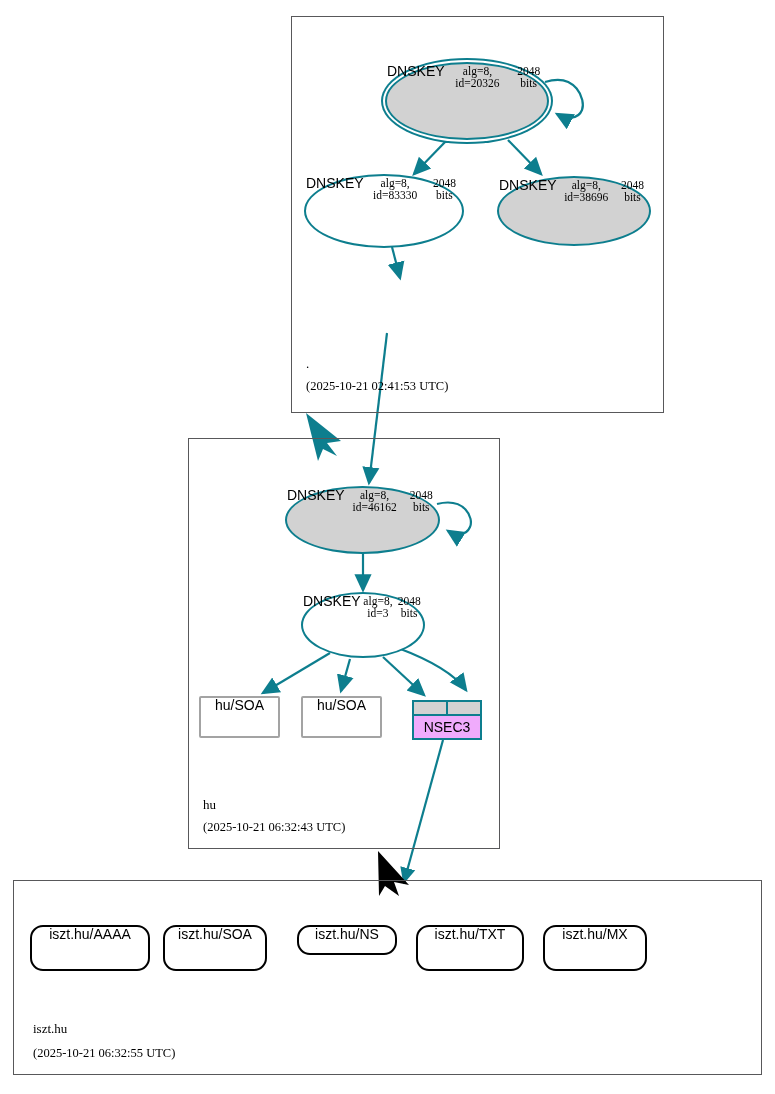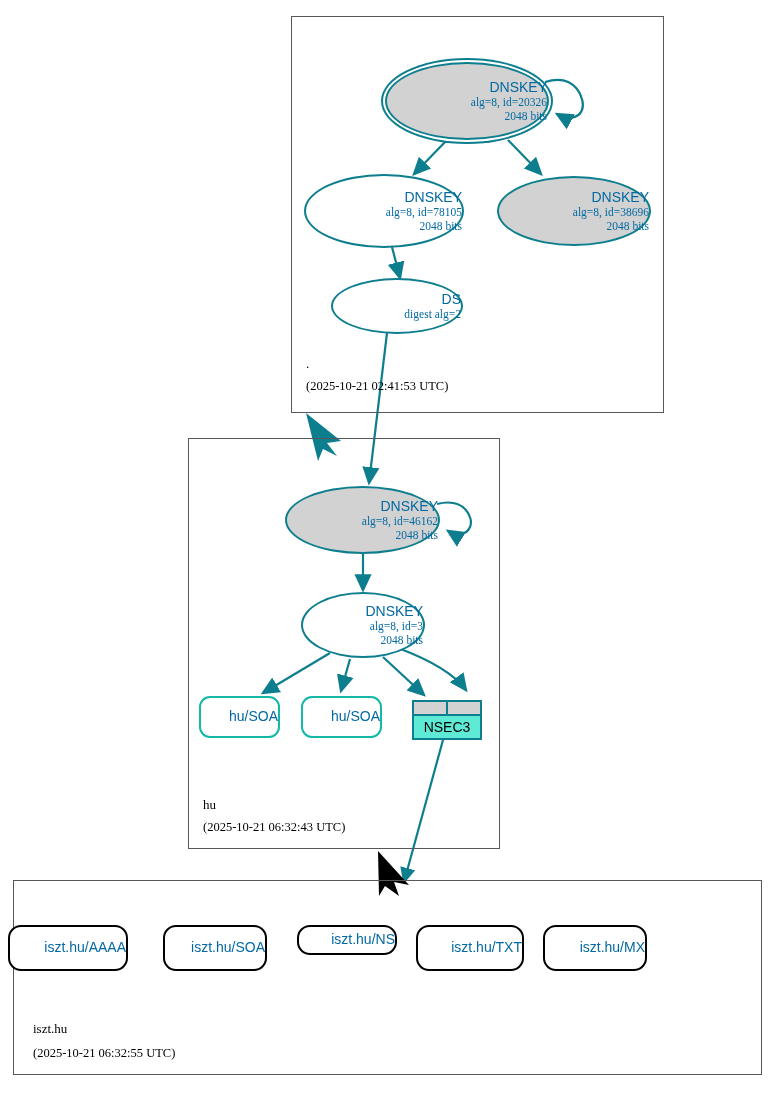--- a/index.html
+++ b/index.html
@@ -43,62 +43,62 @@
     left: 0;
     top: 0;
     width: 775px;
     height: 1094px;
     pointer-events: none;
   }
   
   .node {
     position: absolute;
     display: flex;
-    flex-direction: column;
-    align-items: flex-end;
+    flex-direction: row;
+    align-items: flex-start;
     justify-content: center;
     box-sizing: border-box;
     text-align: center;
     line-height: 1.08;
-    color: #0369a1;
+    color: #000000;
   }
   .ellipse {
     border: 2px solid #0d7e8e;
     border-radius: 50%;
   }
   .ellipse.dbl {
     box-shadow: 0 0 0 2px #ffffff, 0 0 0 4px #0d7e8e;
   }
   .fill-gray { background: #d2d2d2; }
   .fill-white { background: #ffffff; }
   .node .ttl {
     font-family: "Liberation Sans", sans-serif;
     font-size: 14px;
   }
   .node .sub {
     font-family: "Liberation Serif", serif;
     font-size: 11.5px;
     margin-top: 1px;
   }
   .rrset {
-    border: 2px solid #14b8a6;
-    border-radius: 11px;
+    border: 2px solid #a3a3a3;
+    border-radius: 2px;
     background: #ffffff;
     font-family: "Liberation Sans", sans-serif;
     font-size: 14px;
   }
   .rrset.black {
     border: 2px solid #000000;
     border-radius: 13px;
   }
   
   .nsec3 {
     position: absolute;
     border: 2px solid #0d7e8e;
-    background: #5eead4;
+    background: #f0abfc;
     box-sizing: border-box;
     display: flex;
     flex-direction: column;
   }
   .nsec3-head {
     display: flex;
     height: 12px;
     border-bottom: 2px solid #0d7e8e;
   }
   .nsec3-head .cell {
@@ -196,34 +196,30 @@
   <div class="zone-label zone-time" style="left:306px; top:379px;">(2025-10-21 02:41:53 UTC)</div>
 
   <div class="node ellipse dbl fill-gray" style="left:385px; top:62px; width:164px; height:78px;">
     <div class="ttl">DNSKEY</div>
     <div class="sub">alg=8, id=20326</div>
     <div class="sub">2048 bits</div>
   </div>
 
   <div class="node ellipse fill-white" style="left:304px; top:174px; width:160px; height:74px;">
     <div class="ttl">DNSKEY</div>
-    <div class="sub">alg=8, id=78105</div>
+    <div class="sub">alg=8, id=83330</div>
     <div class="sub">2048 bits</div>
   </div>
 
   <div class="node ellipse fill-gray" style="left:497px; top:176px; width:154px; height:70px;">
     <div class="ttl">DNSKEY</div>
     <div class="sub">alg=8, id=38696</div>
     <div class="sub">2048 bits</div>
   </div>
 
-  <div class="node ellipse fill-white" style="left:331px; top:278px; width:132px; height:56px;">
-    <div class="ttl">DS</div>
-    <div class="sub">digest alg=2</div>
-  </div>
 
   <div class="zone-box" style="left:188px; top:438px; width:312px; height:411px;"></div>
 
   <div class="zone-label zone-name" style="left:203px; top:797px;">hu</div>
   <div class="zone-label zone-time" style="left:203px; top:820px;">(2025-10-21 06:32:43 UTC)</div>
 
   <div class="node ellipse fill-gray" style="left:285px; top:486px; width:155px; height:68px;">
     <div class="ttl">DNSKEY</div>
     <div class="sub">alg=8, id=46162</div>
     <div class="sub">2048 bits</div>
@@ -249,21 +245,21 @@
       <div class="cell"></div>
     </div>
     <div class="nsec3-body">NSEC3</div>
   </div>
 
   <div class="zone-box" style="left:13px; top:880px; width:749px; height:195px;"></div>
 
   <div class="zone-label zone-name" style="left:33px; top:1021px;">iszt.hu</div>
   <div class="zone-label zone-time" style="left:33px; top:1046px;">(2025-10-21 06:32:55 UTC)</div>
 
-  <div class="node rrset black" style="left:8px; top:925px; width:120px; height:46px;">
+  <div class="node rrset black" style="left:30px; top:925px; width:120px; height:46px;">
     <div class="ttl">iszt.hu/AAAA</div>
   </div>
 
   <div class="node rrset black" style="left:163px; top:925px; width:104px; height:46px;">
     <div class="ttl">iszt.hu/SOA</div>
   </div>
 
   <div class="node rrset black" style="left:297px; top:925px; width:100px; height:30px;">
     <div class="ttl">iszt.hu/NS</div>
   </div>

